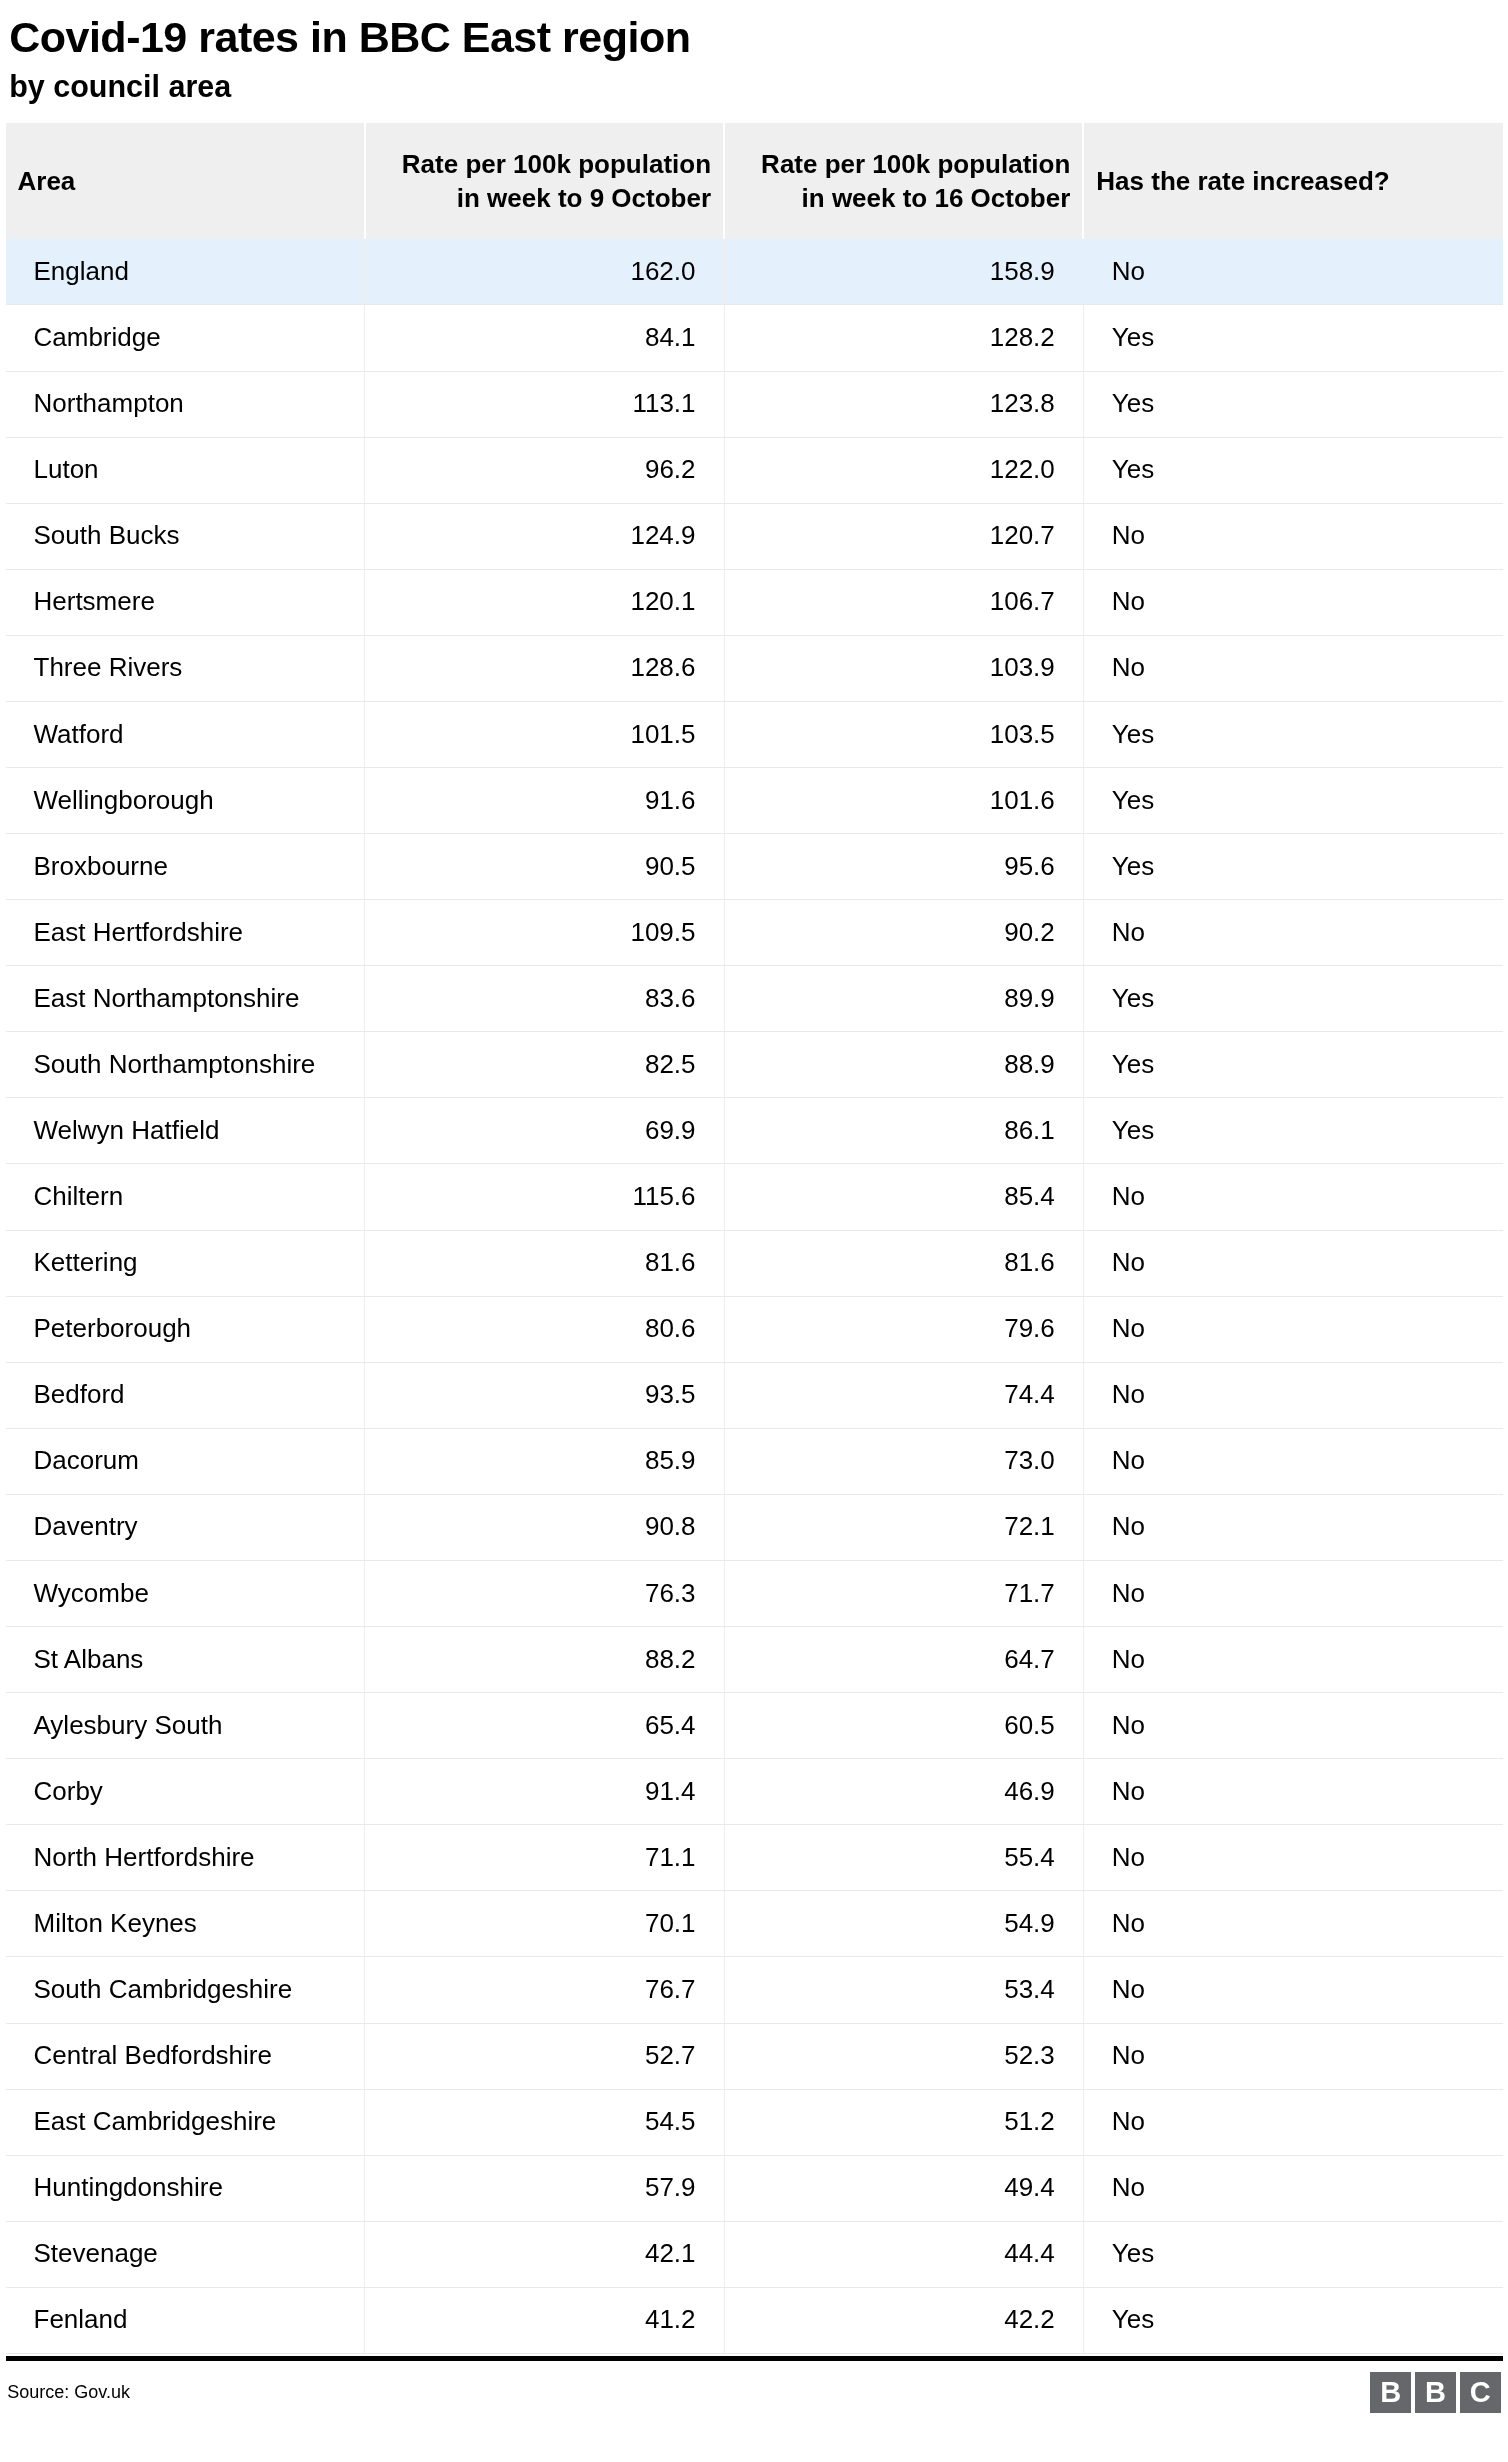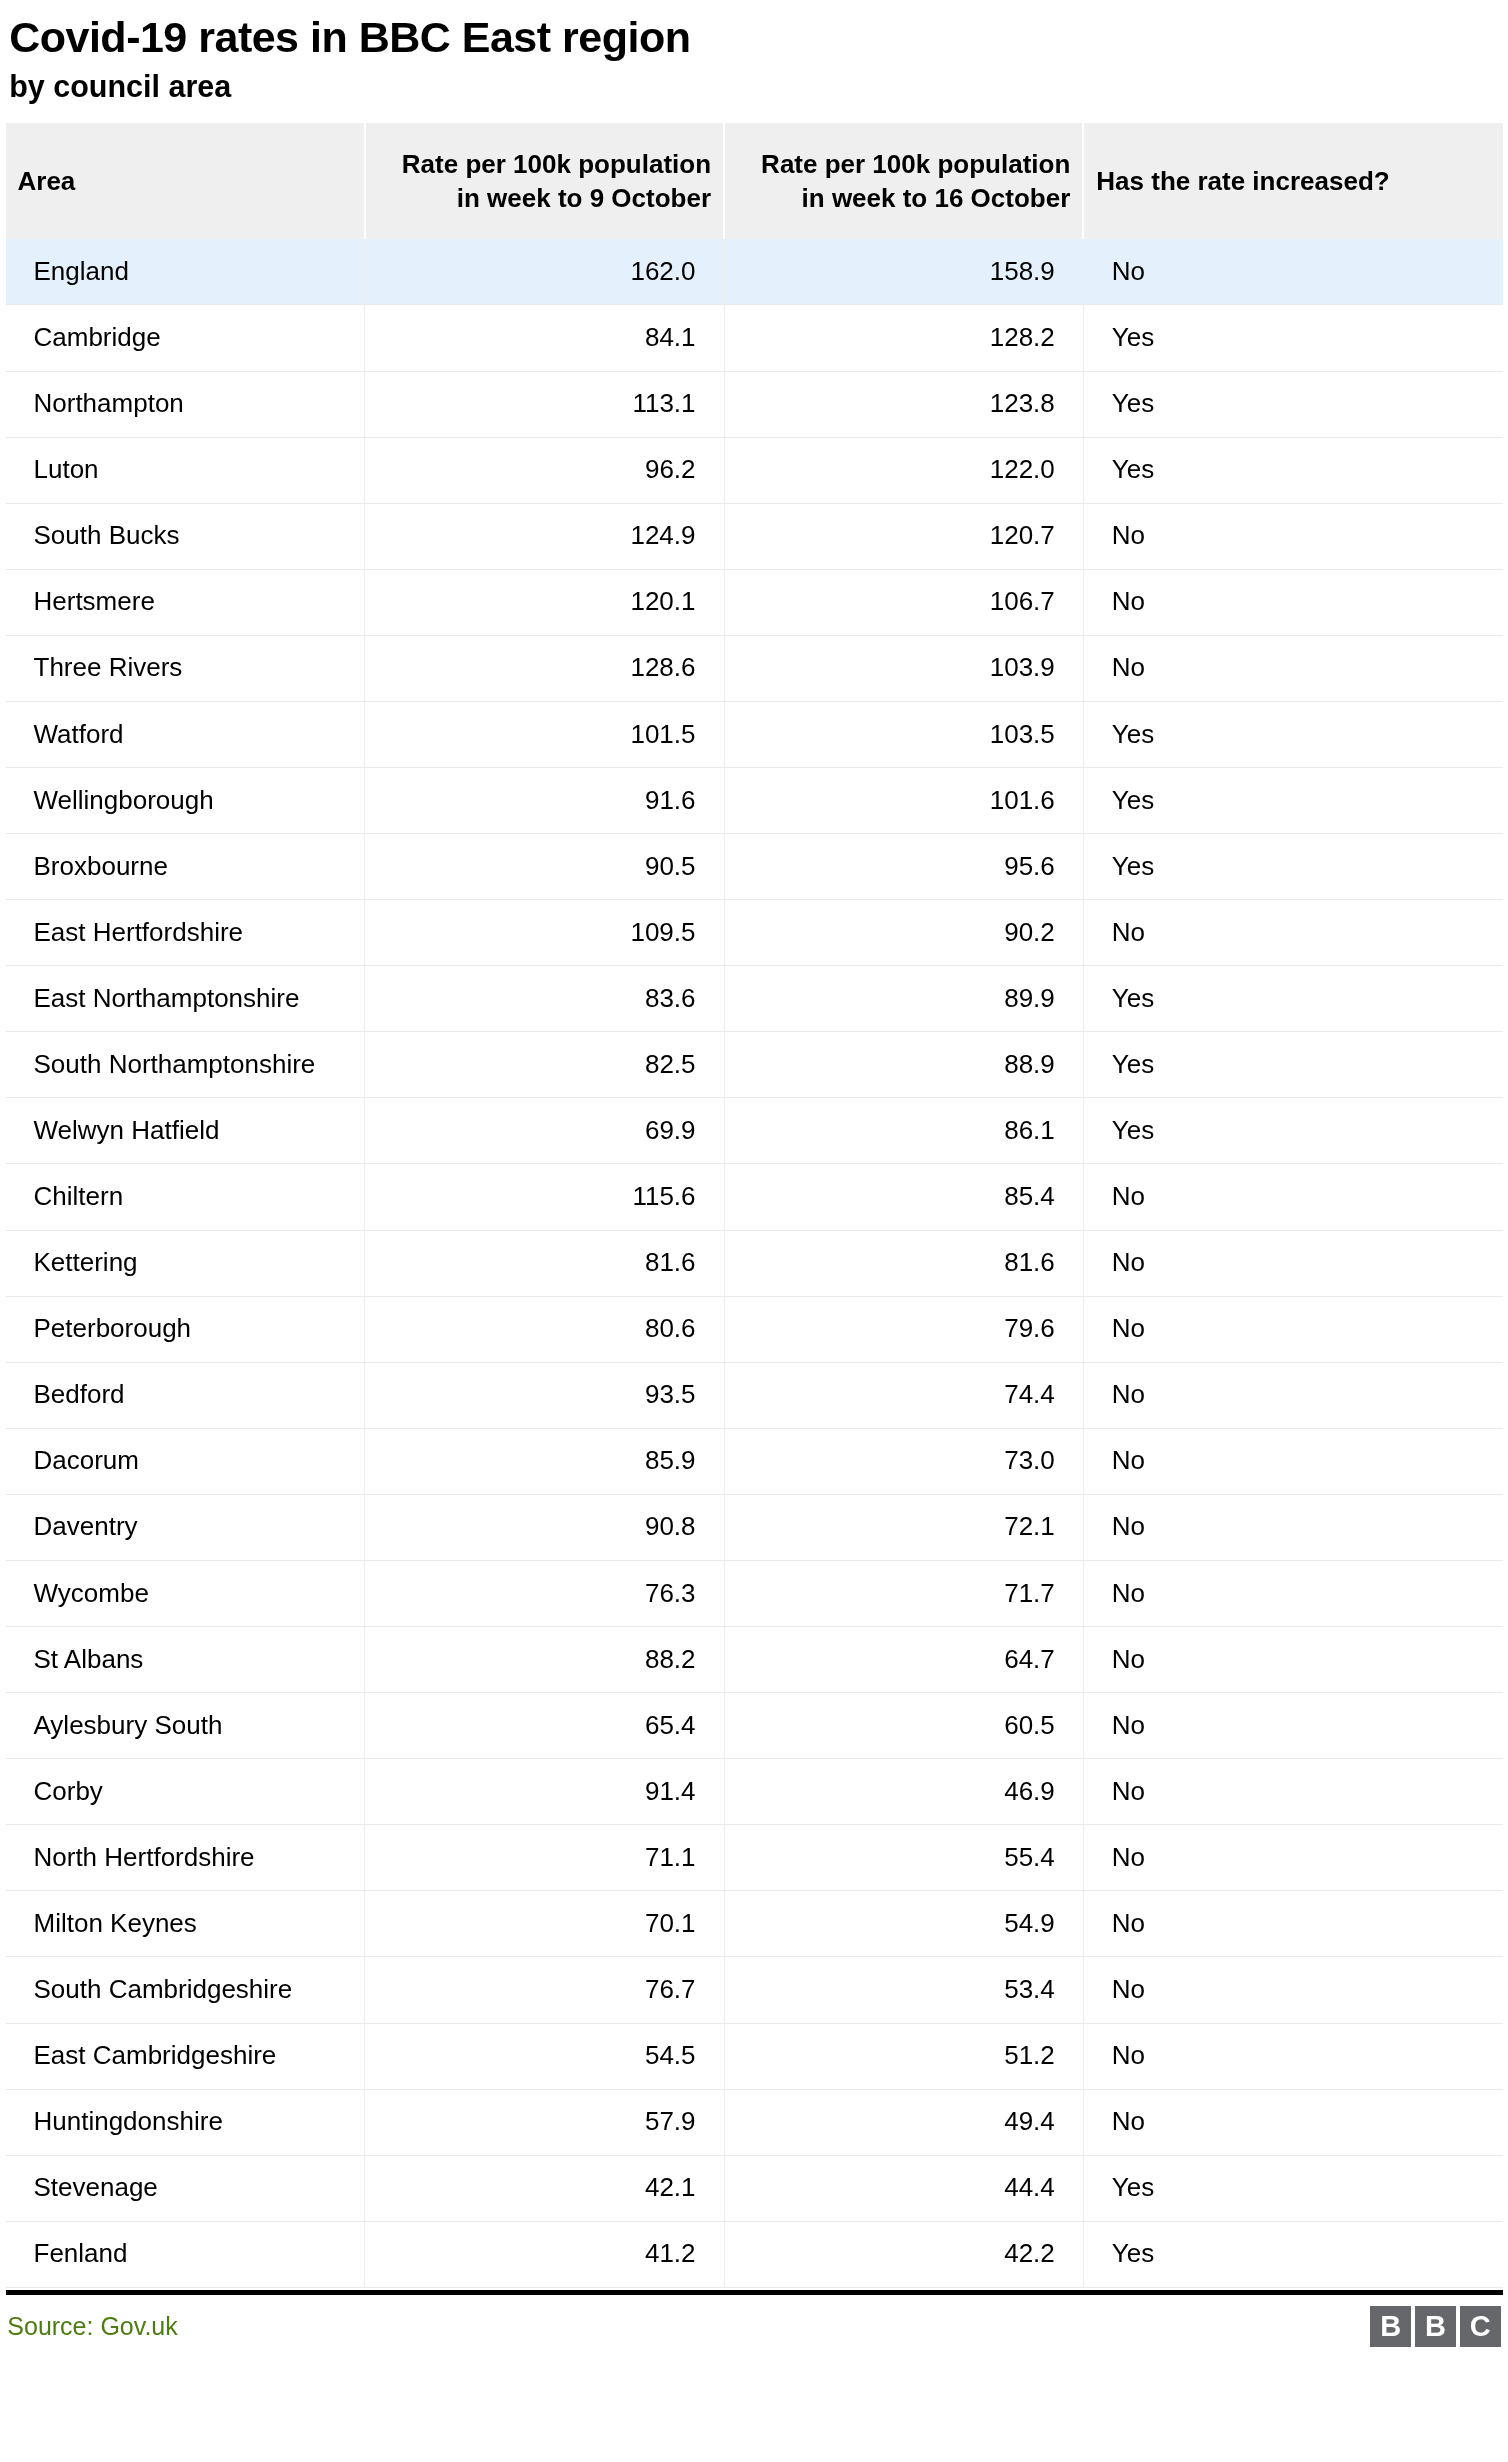--- a/index.html
+++ b/index.html
@@ -61,22 +61,22 @@
     background: #000000;
     margin-top: 1.8px;
   }
   .page-footer {
     display: flex;
     justify-content: space-between;
     align-items: center;
     padding: 11px 1.8px 13px 1.8px;
   }
   .source-text {
-    font-size: 25px;
-    color: #4d7c0f;
+    font-size: 18px;
+    color: #000000;
   }
   .bbc-logo {
     display: flex;
     gap: 3.7px;
   }
   .bbc-logo .blk {
     width: 41px;
     height: 41px;
     background: #66676b;
     color: #ffffff;
@@ -265,20 +265,26 @@
         <td class="num">54.9</td>
         <td>No</td>
       </tr>
       <tr>
         <td>South Cambridgeshire</td>
         <td class="num">76.7</td>
         <td class="num">53.4</td>
         <td>No</td>
       </tr>
       <tr>
+        <td>Central Bedfordshire</td>
+        <td class="num">52.7</td>
+        <td class="num">52.3</td>
+        <td>No</td>
+      </tr>
+      <tr>
         <td>East Cambridgeshire</td>
         <td class="num">54.5</td>
         <td class="num">51.2</td>
         <td>No</td>
       </tr>
       <tr>
         <td>Huntingdonshire</td>
         <td class="num">57.9</td>
         <td class="num">49.4</td>
         <td>No</td>

